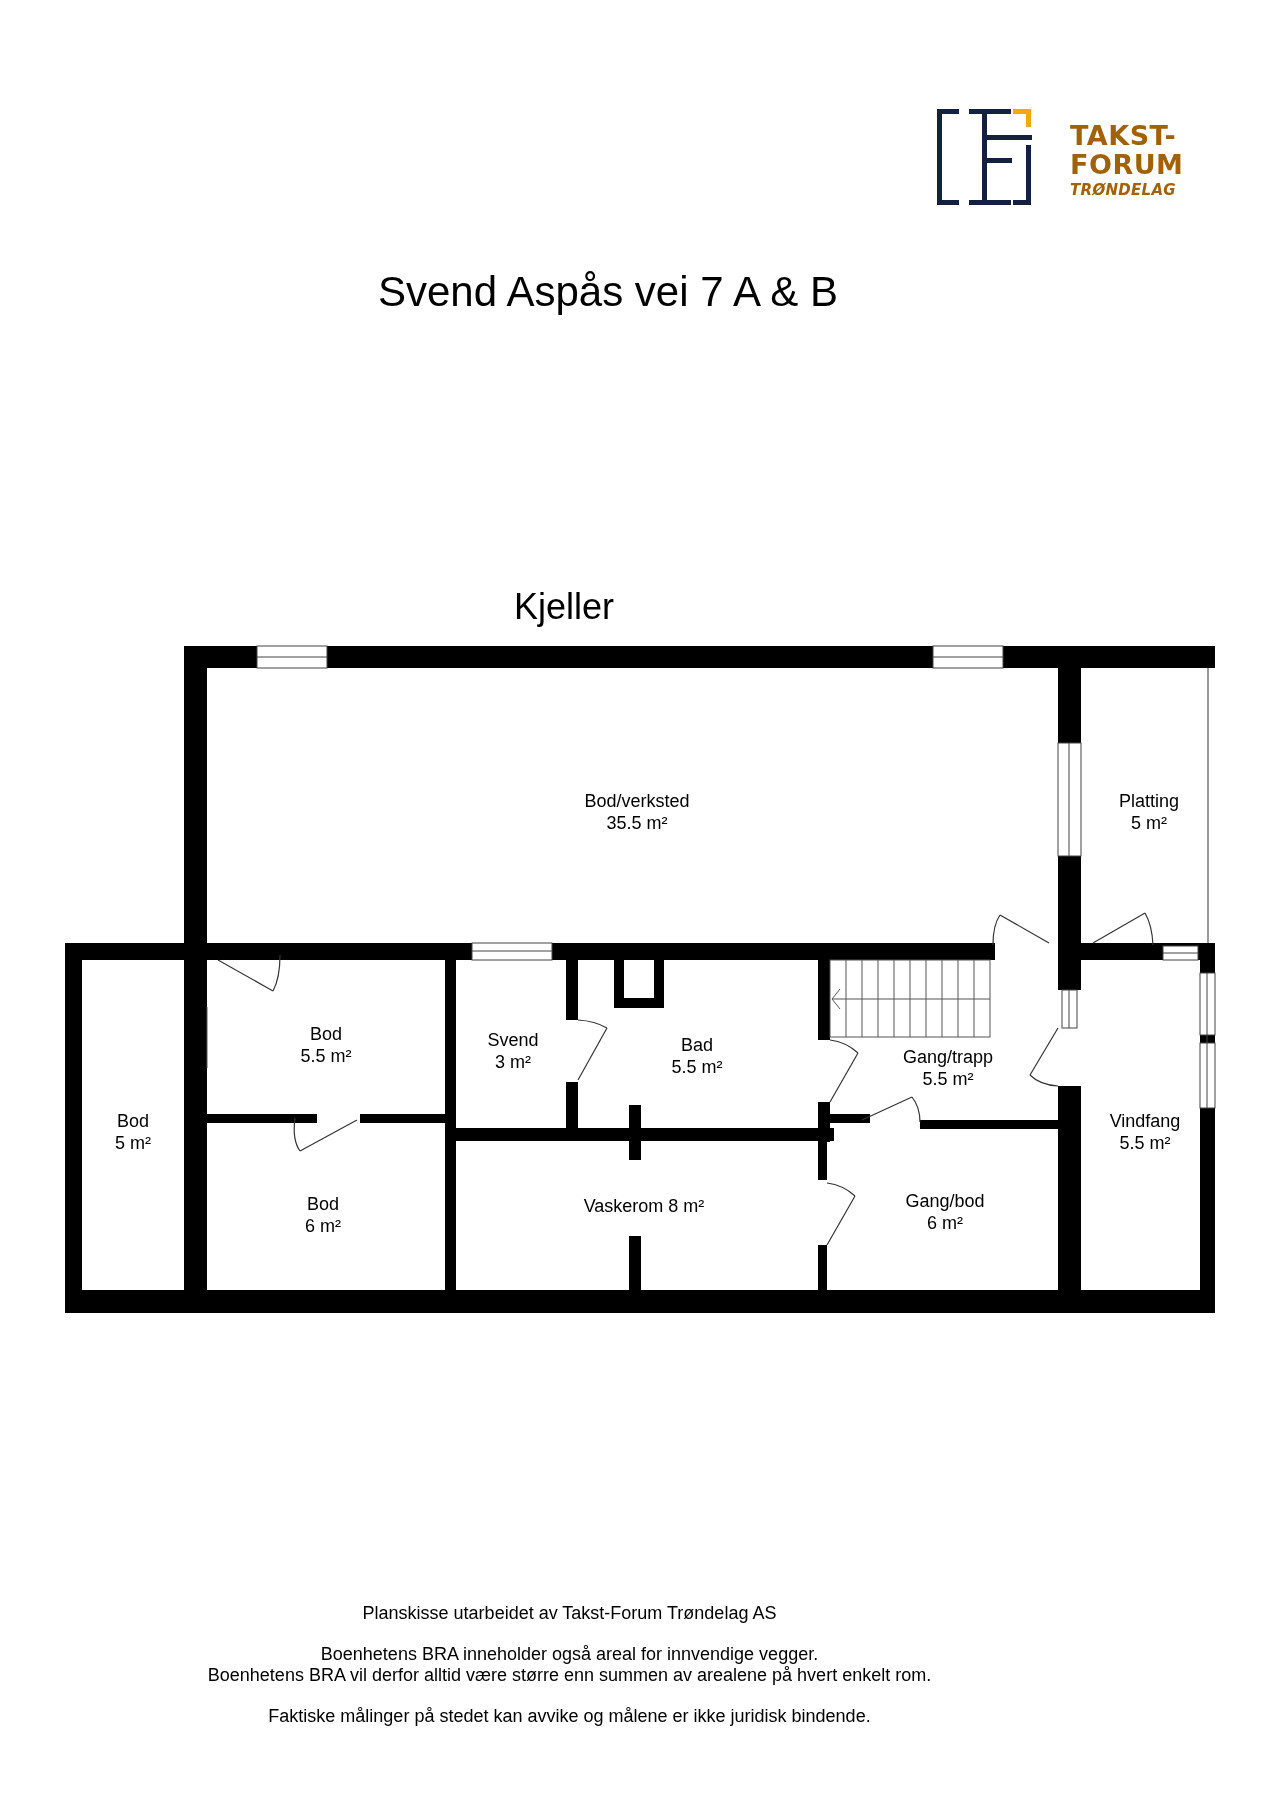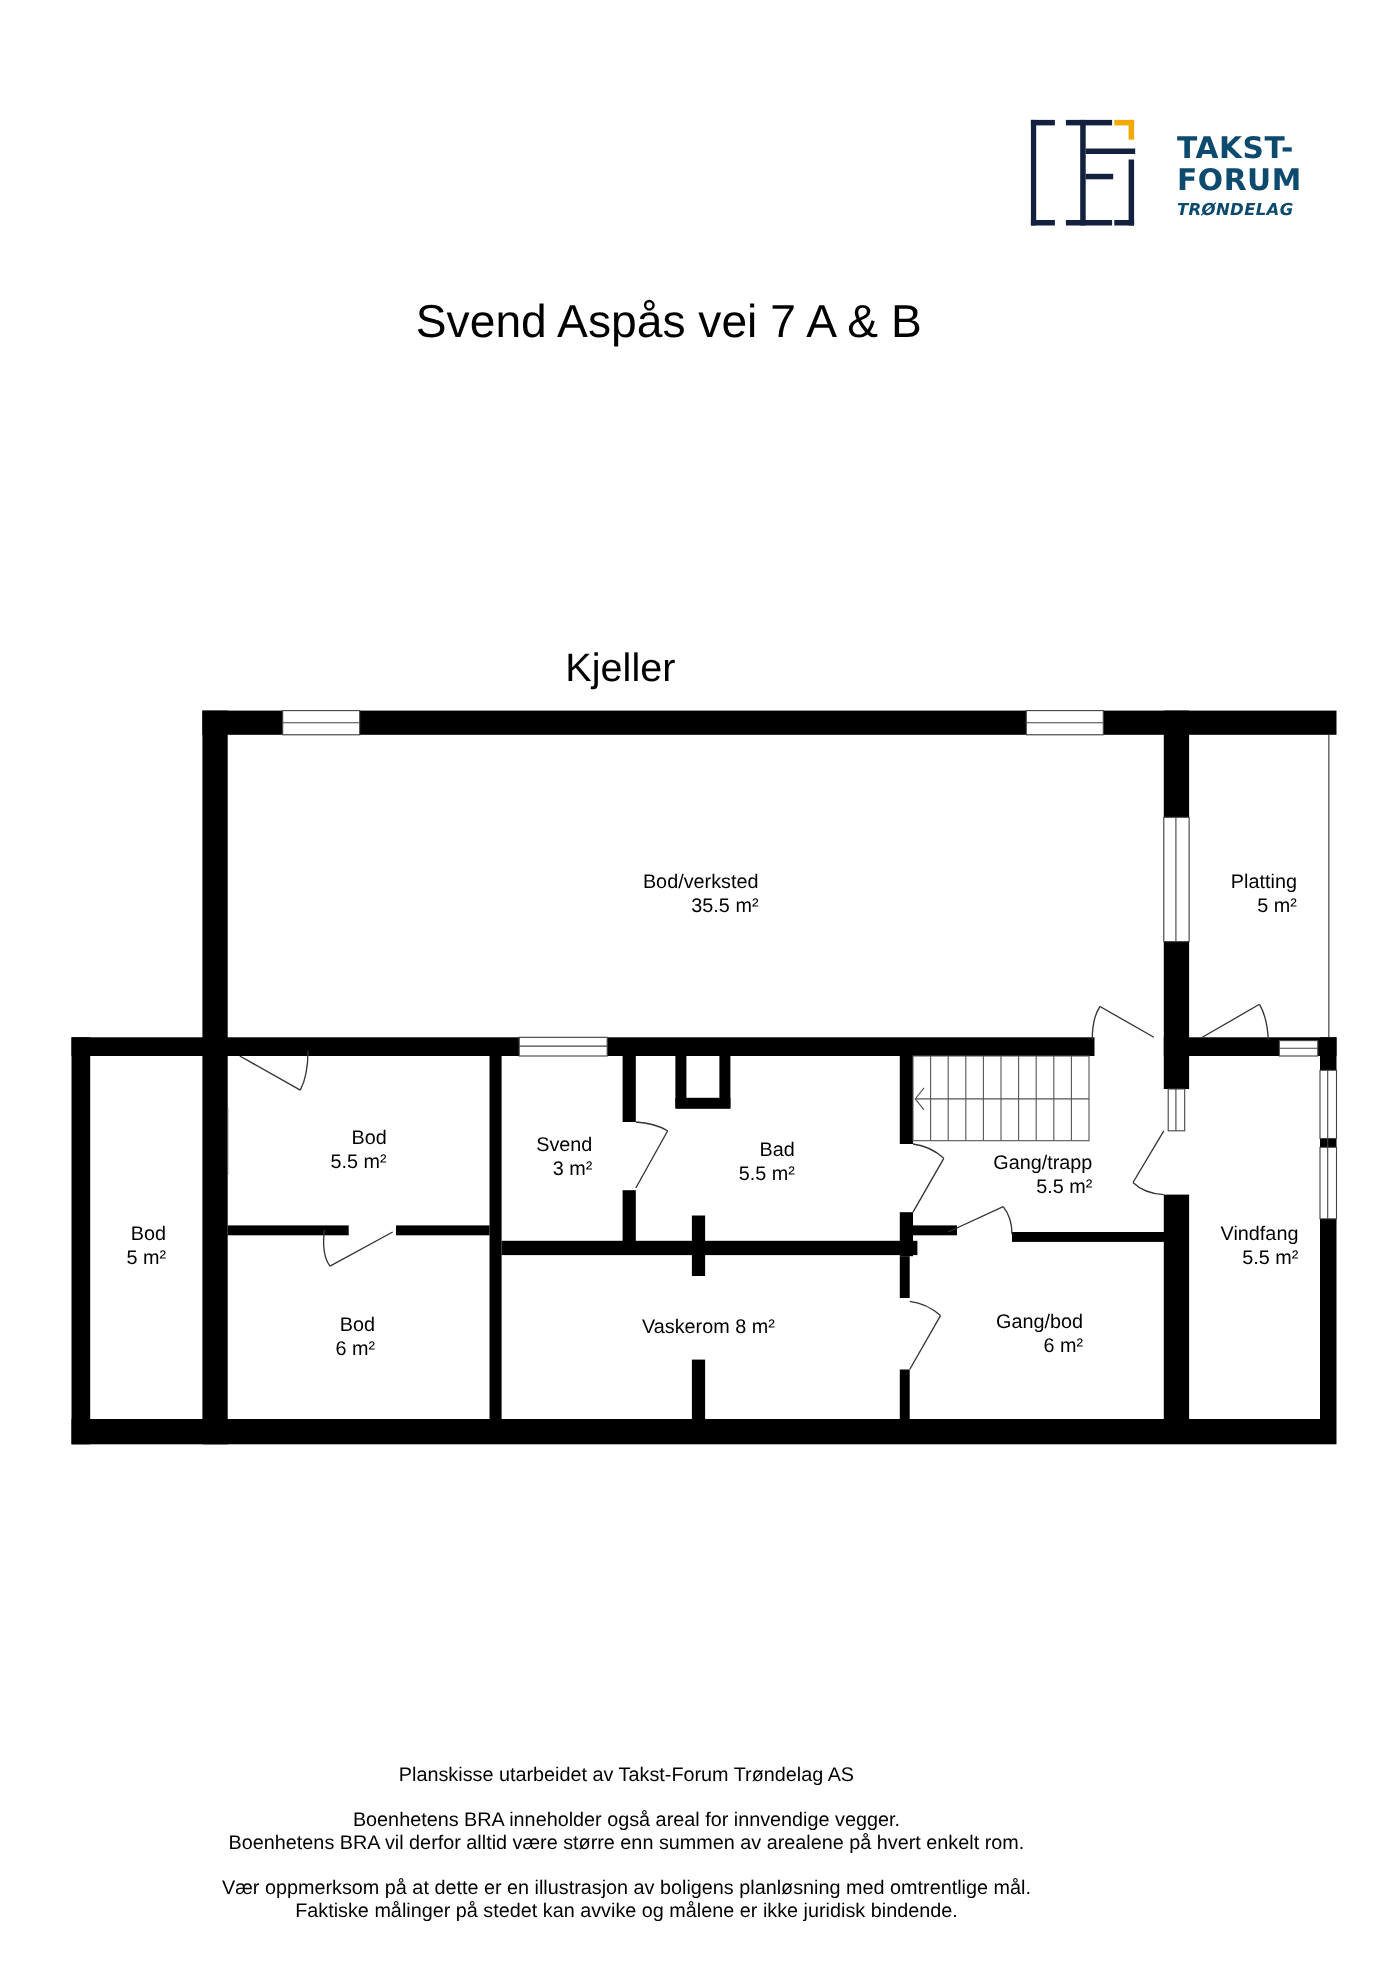--- a/index.html
+++ b/index.html
@@ -1,26 +1,26 @@
 <!DOCTYPE html>
 <html><head>
 <meta charset="utf-8">
 <style>
   html, body { margin: 0; padding: 0; background: #ffffff; }
   body { width: 1273px; height: 1800px; position: relative; overflow: hidden; font-family: "Liberation Sans", sans-serif; color: #000; }
   .logo { position: absolute; left: 937px; top: 105px; width: 250px; height: 105px; }
-  .logo-text { position: absolute; left: 1070px; top: 122px; font-family: "DejaVu Sans", sans-serif; font-weight: bold; color: #0c4a6e; line-height: 1; }
+  .logo-text { position: absolute; left: 1070px; top: 122px; font-family: "DejaVu Sans", sans-serif; font-weight: bold; color: #a16207; line-height: 1; }
   .logo-text .l1, .logo-text .l2 { font-size: 27px; letter-spacing: 0.5px; display: block; }
   .logo-text .l2 { margin-top: 2px; }
   .logo-text .l3 { font-size: 15px; display: block; margin-top: 5px; letter-spacing: 0.3px; font-style: italic; }
   .title { position: absolute; left: 0; width: 1216px; top: 268px; text-align: center; font-size: 42px; }
   .floor-label { position: absolute; left: 0; width: 1140px; top: 586px; text-align: center; font-size: 36px; padding-left: 0; }
   .floor-label span { position: relative; left: -6px; }
   svg.plan { position: absolute; left: 0; top: 0; }
-  .room-label { position: absolute; text-align: right; font-size: 18px; line-height: 22px; transform: translateX(-50%); white-space: nowrap; }
+  .room-label { position: absolute; text-align: center; font-size: 18px; line-height: 22px; transform: translateX(-50%); white-space: nowrap; }
   .footer { position: absolute; left: 0; width: 1139px; top: 1603px; text-align: center; font-size: 18px; line-height: 21px; }
   .footer p { margin: 0; }
   .footer .gap { height: 20px; }
 </style>
 </head>
 <body>
 
 <svg class="logo" viewBox="0 0 250 105" width="250" height="105">
   <g fill="#13213f">
 
@@ -219,15 +219,14 @@
   <div>Vindfang</div>
   <div>5.5 m²</div>
 </div>
 
 <div class="footer">
   <p>Planskisse utarbeidet av Takst-Forum Trøndelag AS</p>
   <div class="gap"></div>
   <p>Boenhetens BRA inneholder også areal for innvendige vegger.</p>
   <p>Boenhetens BRA vil derfor alltid være større enn summen av arealene på hvert enkelt rom.</p>
   <div class="gap"></div>
-  <p>Vær oppmerksom på at dette er en illustrasjon av boligens planløsning med omtrentlige mål.</p>
   <p>Faktiske målinger på stedet kan avvike og målene er ikke juridisk bindende.</p>
 </div>
 
 </body></html>

